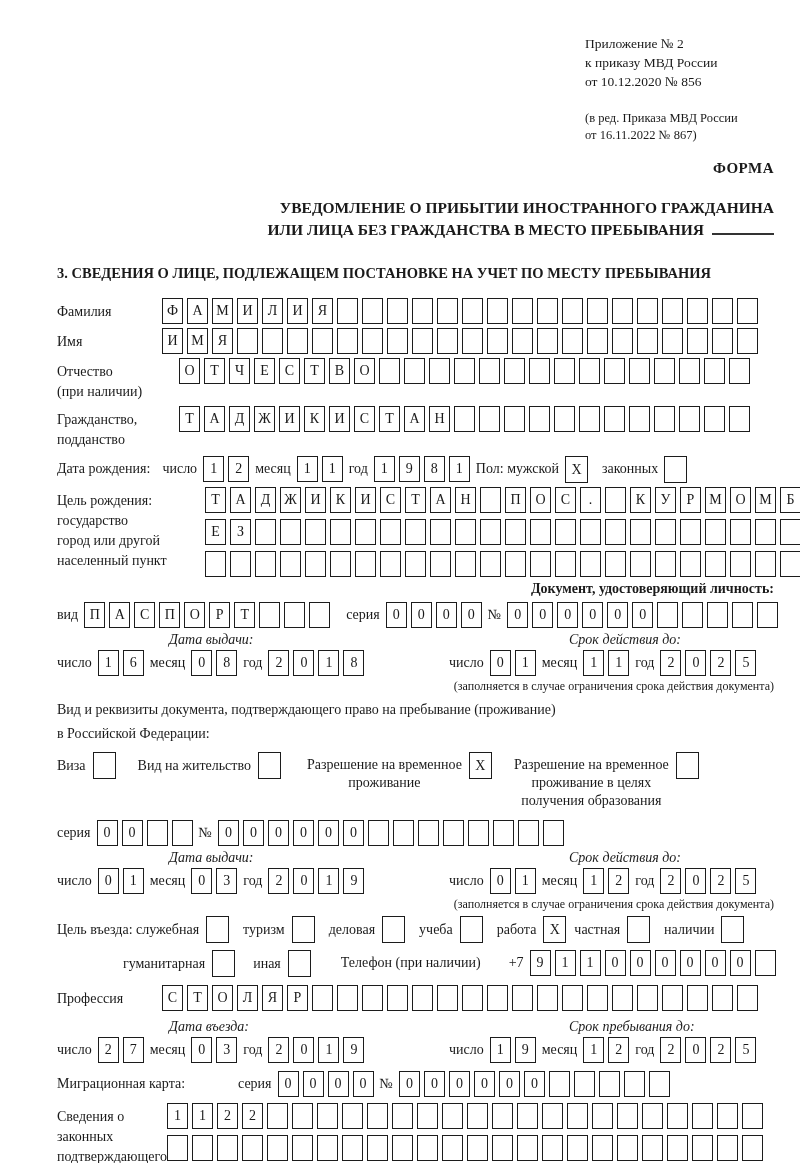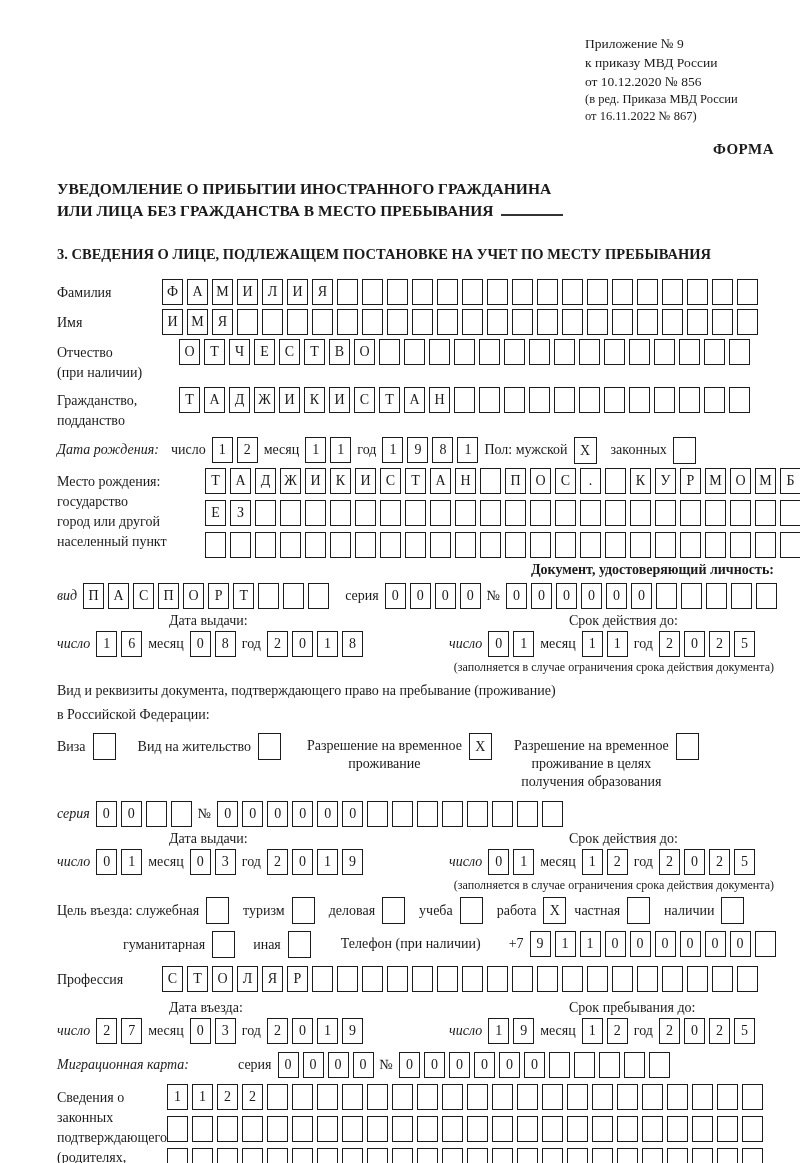--- a/index.html
+++ b/index.html
@@ -6,73 +6,73 @@
   html, body { background: #ffffff; }
   body {
     width: 800px; height: 1163px;
     font-family: "Liberation Serif", "DejaVu Serif", serif;
     color: #1a1a1a; overflow: hidden;
   }
   .page { padding: 34px 26px 0 57px; width: 800px; }
 
   
   .appendix { margin-left: 528px; font-size: 13.5px; line-height: 19px; }
-  .edition  { margin-left: 528px; font-size: 12.5px; line-height: 17px; margin-top: 0; }
+  .edition  { margin-left: 528px; font-size: 12.5px; line-height: 17px; margin-top: 19px; }
   .forma { text-align: right; font-weight: bold; font-size: 15px; margin-top: 16px; letter-spacing: .5px; }
 
   
-  .title { text-align: left; font-weight: bold; font-size: 15.5px; line-height: 22px; margin-top: 20px; }
+  .title { text-align: right; font-weight: bold; font-size: 15.5px; line-height: 22px; margin-top: 20px; }
   .blank-line { display: inline-block; width: 62px; border-bottom: 2px solid #333; height: 14px; margin-left: 8px; }
   .sec-heading { font-weight: bold; font-size: 14.5px; margin-top: 24px; margin-bottom: 16px; }
 
   
   .row { display: flex; align-items: flex-start; margin-bottom: 4px; }
   .lbl { font-size: 14px; line-height: 20px; padding-top: 4px; }
   .lblcol { flex: 0 0 auto; }
   .boxes { display: flex; gap: 4px; flex-wrap: nowrap; }
   .box {
     width: 21px; height: 26px; border: 1.6px solid #1c1c1c; background: #fff;
     display: inline-flex; align-items: center; justify-content: center;
     font-size: 14px; flex: 0 0 auto;
   }
   .boxes.stack { flex-direction: column; gap: 6px; }
   .boxrow { display: flex; gap: 4px; }
   .cb .box, .box.cb { width: 23px; height: 27px; }
 
   .w105 { width: 105px; } .w122 { width: 122px; } .w148 { width: 148px; } .w110 { width: 110px; }
 
   .inline-lbl { font-size: 14px; line-height: 26px; padding: 0 6px; white-space: nowrap; }
-  .inline-lbl.first { padding-left: 0; font-style: italic; }
+  .inline-lbl.first { padding-left: 0; }
 
   
   .date-cols { display: flex; }
   .date-left { width: 392px; }
   .date-right { flex: 1; }
-  .date-hdr { font-size: 14px; text-align: left; margin-bottom: 2px; }
+  .date-hdr { font-size: 14px; text-align: left; margin-bottom: 2px; font-style: italic; }
   .date-hdr.l { margin-left: 112px; }
   .date-hdr.r { margin-left: 120px; }
   .dgroup { display: flex; align-items: center; }
   .note { font-size: 12px; text-align: right; margin-top: 3px; margin-bottom: 4px; }
   .para { font-size: 14px; line-height: 24px; }
 
   
   .optrow { display: flex; align-items: flex-start; margin-top: 6px; }
   .opt { display: flex; align-items: flex-start; }
   .opt .olbl { font-size: 14px; line-height: 27px; padding-right: 7px; white-space: nowrap; }
   .opt .ml { line-height: 18px; padding-top: 4px; text-align: center; white-space: normal; }
 
   .center-bold { text-align: right; font-weight: bold; font-size: 14px; margin: 4px 0 5px 0; }
 </style>
 </head>
 <body>
 
 <div class="page">
 
   <div class="appendix">
-    <div>Приложение № 9</div>
+    <div>Приложение № 2</div>
     <div>к приказу МВД России</div>
     <div>от 10.12.2020 № 856</div>
   </div>
   <div class="edition">
     <div>(в ред. Приказа МВД России</div>
     <div>от 16.11.2022 № 867)</div>
   </div>
   <div class="forma">ФОРМА</div>
 
   <div class="title">
@@ -230,21 +230,21 @@
         <span class="box">X</span>
       </div>
     <span class="inline-lbl" style="padding-left:14px">законных</span>
     <div class="boxes cb">
         <span class="box"></span>
       </div>
   </div>
 
   <div class="row" style="margin-top:4px">
     <div class="lbl lblcol w148">
-      <div>Место рождения:</div>
+      <div>Цель рождения:</div>
       <div>государство</div>
       <div>город или другой</div>
       <div>населенный пункт</div>
     </div>
     <div class="boxes stack">
       <div class="boxrow">
           <span class="box">Т</span>
           <span class="box">А</span>
           <span class="box">Д</span>
           <span class="box">Ж</span>

